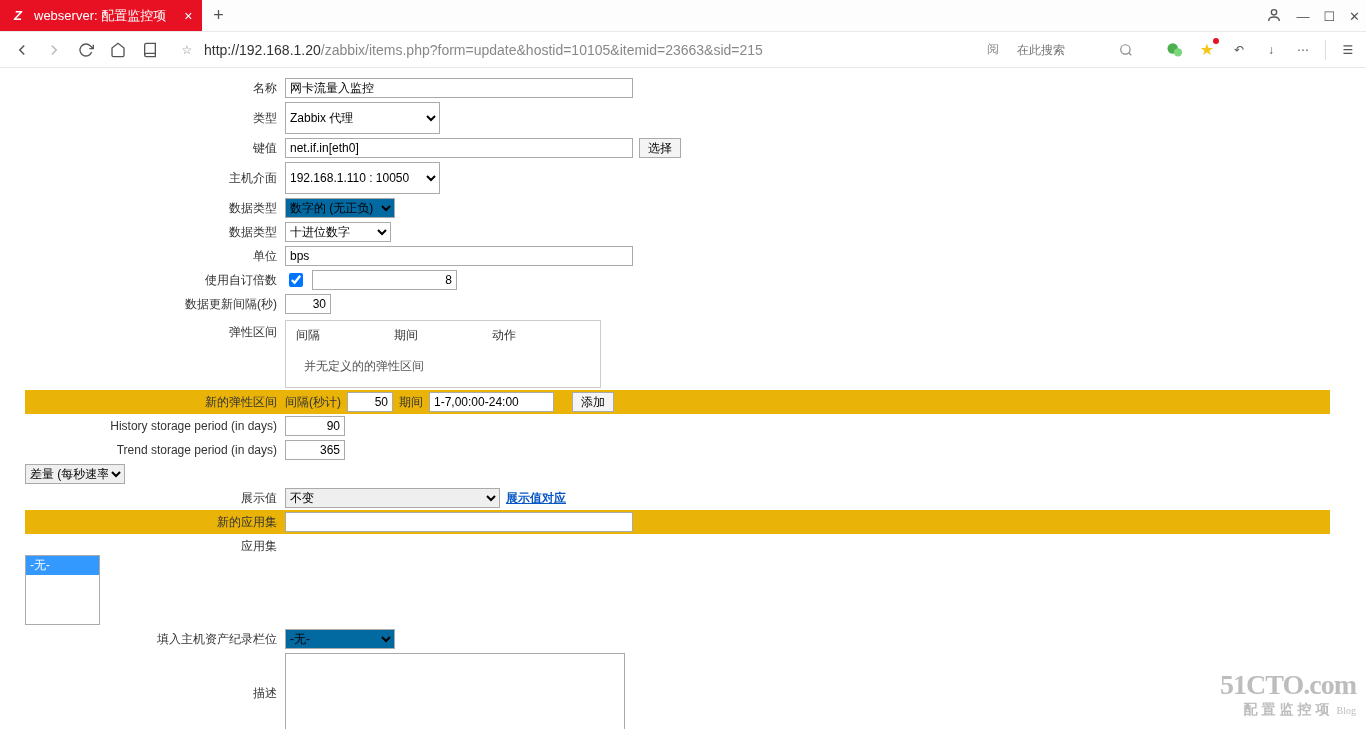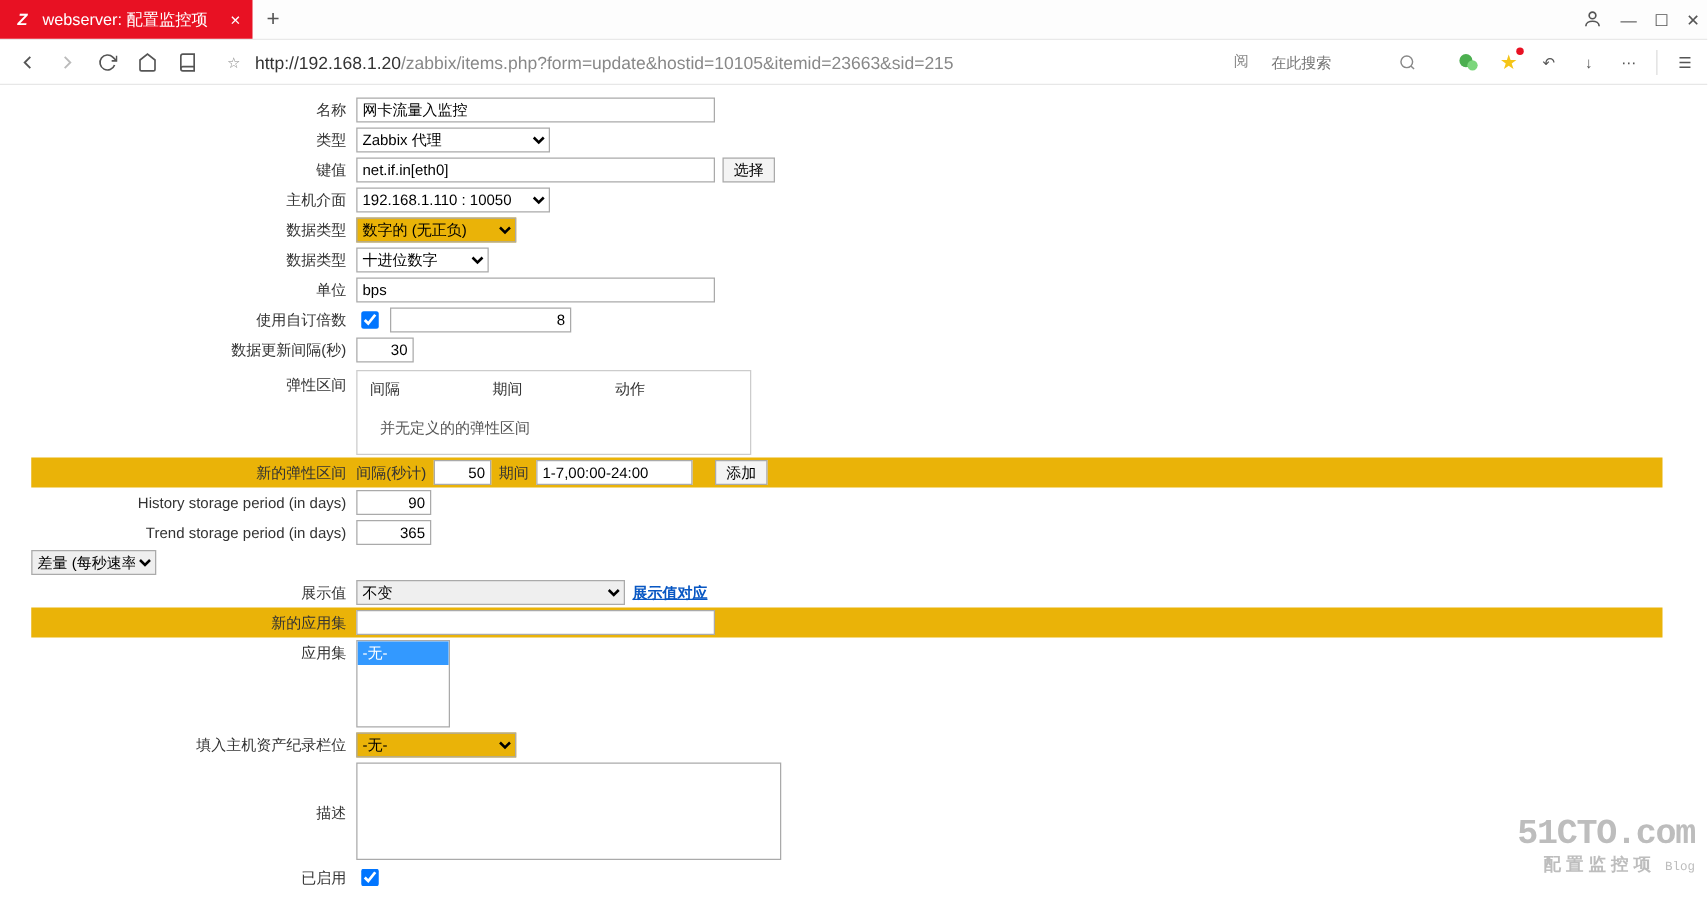--- a/index.html
+++ b/index.html
@@ -35,38 +35,38 @@
   .viewport::-webkit-scrollbar-track { background:#f1f1f1; }
   .viewport::-webkit-scrollbar-thumb { background:#c1c1c1; }
   .viewport::-webkit-scrollbar-button { background:#f1f1f1; height:17px; }
 
   .form-area { width:1330px; padding-left:25px; padding-top:8px; }
   .row { display:flex; align-items:center; min-height:24px; padding:2px 0; }
   .row.hl { background:#eab308; }
   .lbl { width:260px; text-align:right; padding-right:8px; color:#333; }
   .ctrls { display:flex; align-items:center; gap:6px; }
   input[type=text].fld { border:1px solid #aaa; height:20px; padding:0 4px; font-size:12px; background:#fff; }
-  .w-wide { width:287px; }
-  .w-sel { width:155px; height:20px; font-size:12px; border:1px solid #aaa; background:#fff; }
+  .w-wide { width:348px; }
+  .w-sel { width:155px; height:32px; font-size:12px; border:1px solid #aaa; background:#fff; }
   .w-sel-sm { width:106px; height:20px; font-size:12px; border:1px solid #aaa; background:#fff; }
-  .w-sel-md { width:128px; height:20px; font-size:12px; border:1px solid #aaa; background:#eab308; }
+  .w-sel-md { width:110px; height:20px; font-size:12px; border:1px solid #aaa; background:#0369a1; }
   .num-sm { width:46px; text-align:right; }
   .num-md { width:145px; text-align:right; }
   .btn { border:1px solid #aaa; background:#f4f4f4; height:20px; padding:0 8px; font-size:12px; cursor:pointer; display:inline-flex; align-items:center; }
   .flex-box { border:1px solid #ccc; width:316px; }
   .flex-head { display:flex; font-weight:normal; padding:6px 10px; }
   .flex-head span { flex:1; }
   .flex-body { padding:8px 10px 12px 18px; color:#555; }
   .link { color:#0857c3; text-decoration:underline; cursor:pointer;font-weight:bold; }
   .listbox { width:75px; height:70px; border:1px solid #aaa; font-size:12px; overflow:auto; }
   .listbox .opt { padding:1px 4px; }
   .listbox .opt.sel { background:#3399ff; color:#fff; }
   textarea.desc { width:340px; height:78px; border:1px solid #aaa; font-size:12px; resize:none; }
 
-  .watermark { position:fixed; right:10px; bottom:28px; text-align:right; color:#bdbdbd; pointer-events:none; font-family: Liberation Mono, monospace; }
+  .watermark { position:fixed; right:10px; bottom:10px; text-align:right; color:#bdbdbd; pointer-events:none; font-family: Liberation Serif, serif; }
   .watermark .big { font-size:28px; font-weight:bold; letter-spacing:-1px; }
   .watermark .sm { font-size:14px; font-weight:bold; letter-spacing:4px; }
   .watermark .tag { font-size:10px; }
 
   .chk { width:14px; height:14px; }
 </style>
 </head>
 <body>
 
 <div class="tab-bar">
@@ -272,21 +272,21 @@
       </div>
     </div>
 
     <div class="row hl">
       <div class="lbl">新的应用集</div>
       <div class="ctrls">
           <input type="text" class="fld w-wide" value="" style="">
         </div>
     </div>
 
-    <div class="row" style="align-items:flex-start;">
+    <div class="row" style="align-items:flex-start;flex-direction:column;">
       <div class="lbl" style="padding-top:2px;">应用集</div>
       <div class="ctrls">
         <div class="listbox">
           <div class="opt sel">-无-</div>
         </div>
       </div>
     </div>
 
     <div class="row">
       <div class="lbl">填入主机资产纪录栏位</div>

